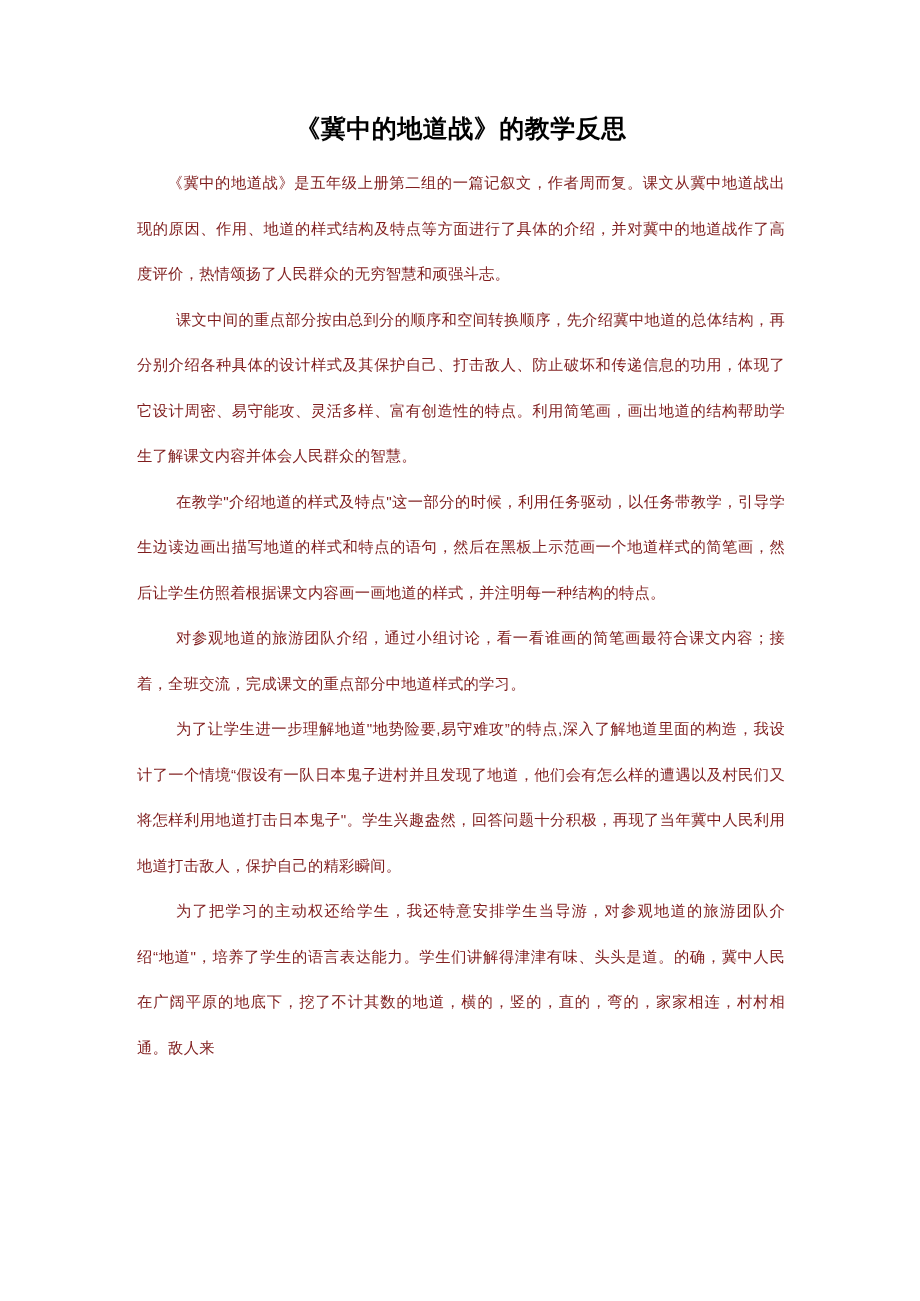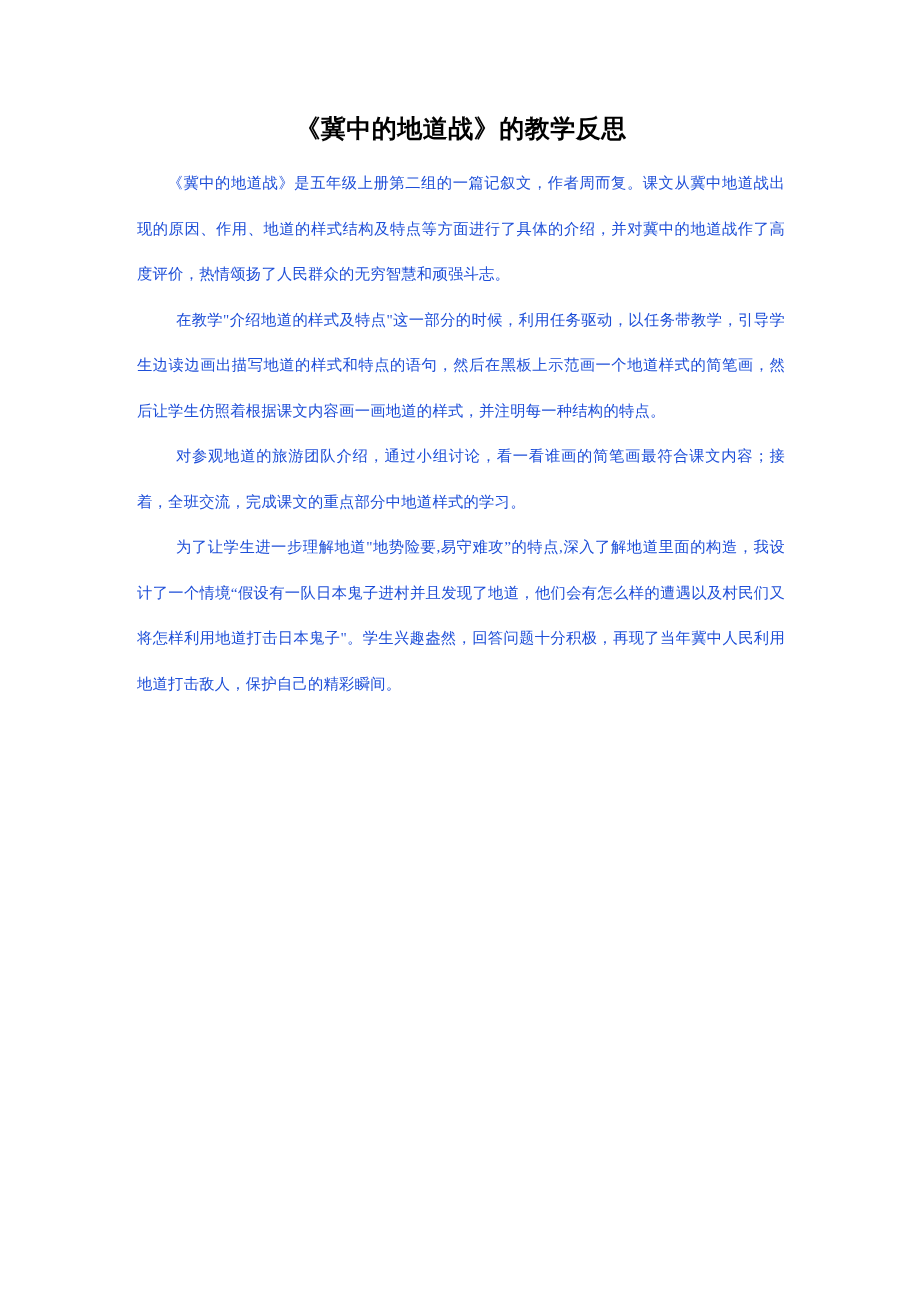--- a/index.html
+++ b/index.html
@@ -7,21 +7,21 @@
     padding: 0;
     background: #ffffff;
   }
   .page {
     position: relative;
     width: 920px;
     height: 1301px;
     background: #ffffff;
     margin: 0 auto;
     overflow: hidden;
-    font-family: Liberation Serif, serif;
+    font-family: Liberation Sans, sans-serif;
     color: #000000;
   }
   .content {
     position: absolute;
     left: 137px;
     top: 0;
     width: 648px;
   }
   .doc-title {
     margin: 0;
@@ -45,21 +45,21 @@
   }
   p.para {
     margin: 0 0 0 0;
     padding: 0;
     font-size: 15.3px;
     line-height: 45.5px;
     text-align: justify;
     text-justify: inter-ideograph;
     letter-spacing: 0.25px;
     text-indent: 2em;
-    color: #1d4ed8;
+    color: #7f1d1d;
     font-weight: 400;
     word-break: break-all;
   }
   p.para.wide-indent {
     text-indent: 2.55em;
   }
 </style>
 </head>
 <body>
 
@@ -67,23 +67,25 @@
 
   <div class="content">
 
     <h1 class="doc-title">《冀中的地道战》的教学反思</h1>
 
     <div class="body-block">
 
       <p class="para">《冀中的地道战》是五年级上册第二组的一篇记叙文，作者周而复。课文从冀中地道战出现的原因、作用、地道的样式结构及特点等方面进行了具体的介绍，并对冀中的地道战作了高度评价，热情颂扬了人民群众的无穷智慧和顽强斗志。</p>
 
 
+      <p class="para wide-indent">课文中间的重点部分按由总到分的顺序和空间转换顺序，先介绍冀中地道的总体结构，再分别介绍各种具体的设计样式及其保护自己、打击敌人、防止破坏和传递信息的功用，体现了它设计周密、易守能攻、灵活多样、富有创造性的特点。利用简笔画，画出地道的结构帮助学生了解课文内容并体会人民群众的智慧。</p>
 
       <p class="para wide-indent">在教学"介绍地道的样式及特点"这一部分的时候，利用任务驱动，以任务带教学，引导学生边读边画出描写地道的样式和特点的语句，然后在黑板上示范画一个地道样式的简笔画，然后让学生仿照着根据课文内容画一画地道的样式，并注明每一种结构的特点。</p>
 
       <p class="para wide-indent">对参观地道的旅游团队介绍，通过小组讨论，看一看谁画的简笔画最符合课文内容；接着，全班交流，完成课文的重点部分中地道样式的学习。</p>
 
       <p class="para wide-indent">为了让学生进一步理解地道"地势险要,易守难攻”的特点,深入了解地道里面的构造，我设计了一个情境“假设有一队日本鬼子进村并且发现了地道，他们会有怎么样的遭遇以及村民们又将怎样利用地道打击日本鬼子"。学生兴趣盎然，回答问题十分积极，再现了当年冀中人民利用地道打击敌人，保护自己的精彩瞬间。</p>
 
+      <p class="para wide-indent">为了把学习的主动权还给学生，我还特意安排学生当导游，对参观地道的旅游团队介绍“地道"，培养了学生的语言表达能力。学生们讲解得津津有味、头头是道。的确，冀中人民在广阔平原的地底下，挖了不计其数的地道，横的，竖的，直的，弯的，家家相连，村村相通。敌人来</p>
 
     </div>
   </div>
 </div>
 
 </body></html>

